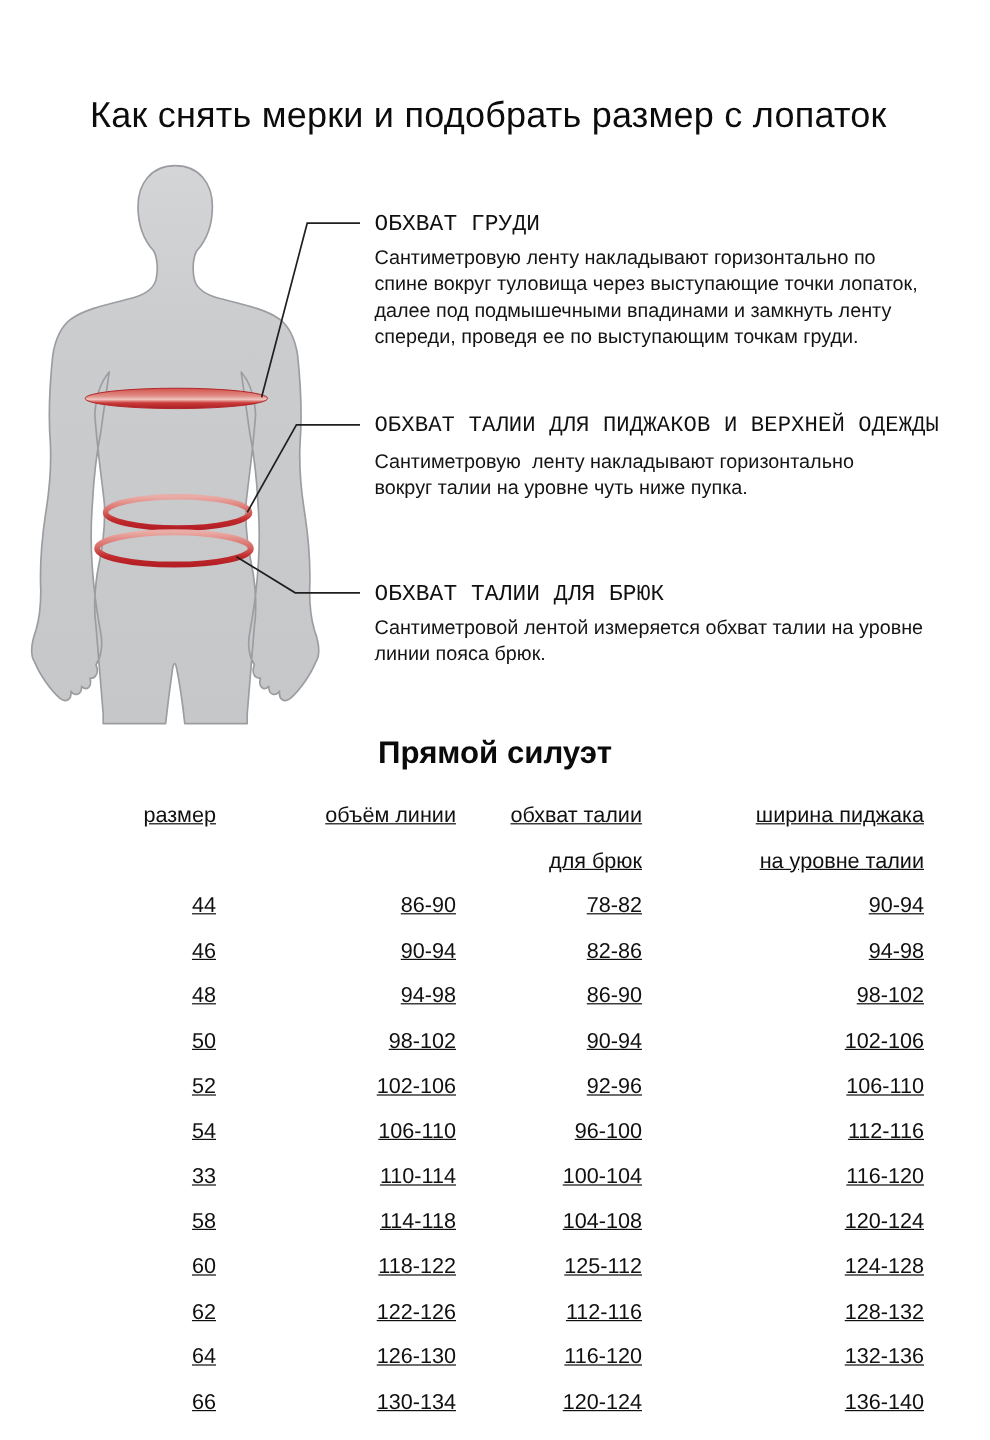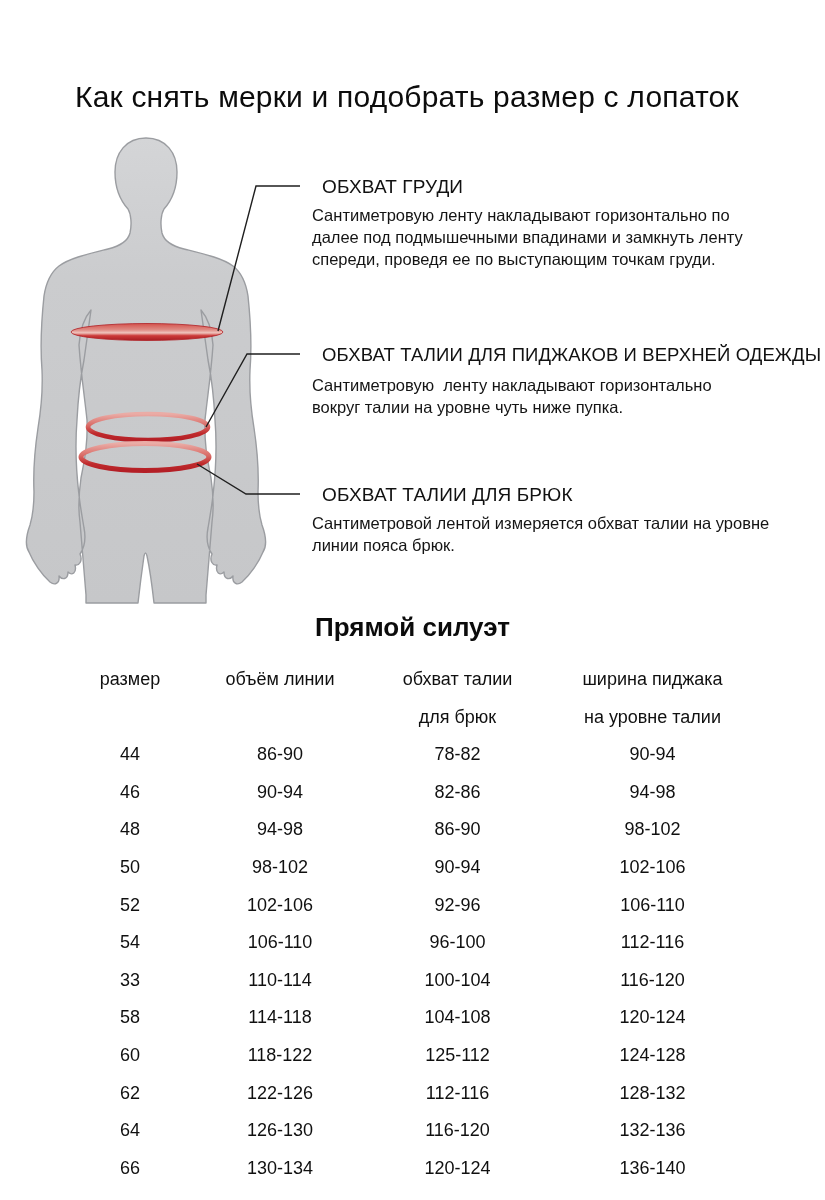--- a/index.html
+++ b/index.html
@@ -7,21 +7,21 @@
     width:825px; height:1200px; background:#ffffff; position:relative;
     font-family:"Liberation Sans", sans-serif; color:#101010;
     overflow:hidden;
   }
   .abs { position:absolute; }
   #page-title {
     left:75px; top:80px; font-size:30px; font-weight:400;
     letter-spacing:0.2px; white-space:nowrap; margin:0; color:#0c0c0c;
   }
   #figure-svg { left:20px; top:130px; }
-  .m-section { left:322px; }
+  .m-section { left:312px;font-family:Liberation Mono, monospace; }
   .m-heading {
     margin:0; font-size:19px; font-weight:400; letter-spacing:0.1px;
     white-space:nowrap; color:#111;
   }
   .m-para { font-size:16.5px; line-height:22px; color:#141414; }
   .tline { white-space:pre; }
   #sec-chest-h   { top:176px; }
   #sec-chest-p   { top:204px; left:312px; }
   #sec-jacket-h  { top:344px; font-size:18.5px; }
   #sec-jacket-p  { top:374px; left:312px; }
@@ -30,21 +30,21 @@
   #table-title {
     left:0; top:612px; width:825px; text-align:center; margin:0;
     font-size:26px; font-weight:bold; color:#0b0b0b;
   }
   #size-table { left:80px; top:660px; width:690px; font-size:18px; }
   .thead-row, .trow {
     display:grid; grid-template-columns:100px 200px 155px 235px;
   }
   .thead-row { height:38px; align-items:center; }
   .thead-row.second { height:38px; }
-  .th, .tcell { text-align:center; white-space:nowrap; }
+  .th, .tcell { text-align:right; white-space:nowrap;text-decoration:underline; }
   .trow { height:37.6px; align-items:center; }
 </style>
 </head>
 <body>
 
 <h1 id="page-title" class="abs">Как снять мерки и подобрать размер с лопаток</h1>
 
 <svg id="figure-svg" class="abs" width="290" height="478" viewBox="20 130 290 478">
   <defs>
     <linearGradient id="bodyGrad" x1="0" y1="0" x2="0" y2="1">
@@ -105,20 +105,21 @@
   <ellipse cx="145" cy="457" rx="64" ry="13.5" fill="none" stroke="url(#ringGrad)" stroke-width="5"></ellipse>
 
   <path d="M 218 331 L 256 186 L 300 186" fill="none" stroke="#1f1f1f" stroke-width="1.4"></path>
   <path d="M 206 427 L 247 354 L 300 354" fill="none" stroke="#1f1f1f" stroke-width="1.4"></path>
   <path d="M 197 464 L 246 494 L 300 494" fill="none" stroke="#1f1f1f" stroke-width="1.4"></path>
 </svg>
 
 <h2 id="sec-chest-h" class="abs m-section m-heading">ОБХВАТ ГРУДИ</h2>
 <div id="sec-chest-p" class="abs m-para">
     <div class="tline">Сантиметровую ленту накладывают горизонтально по</div>
+    <div class="tline">спине вокруг туловища через выступающие точки лопаток,</div>
     <div class="tline">далее под подмышечными впадинами и замкнуть ленту</div>
     <div class="tline">спереди, проведя ее по выступающим точкам груди.</div>
   </div>
 
 <h2 id="sec-jacket-h" class="abs m-section m-heading">ОБХВАТ ТАЛИИ ДЛЯ ПИДЖАКОВ И ВЕРХНЕЙ ОДЕЖДЫ</h2>
 <div id="sec-jacket-p" class="abs m-para">
     <div class="tline">Сантиметровую  ленту накладывают горизонтально</div>
     <div class="tline">вокруг талии на уровне чуть ниже пупка.</div>
   </div>
 

